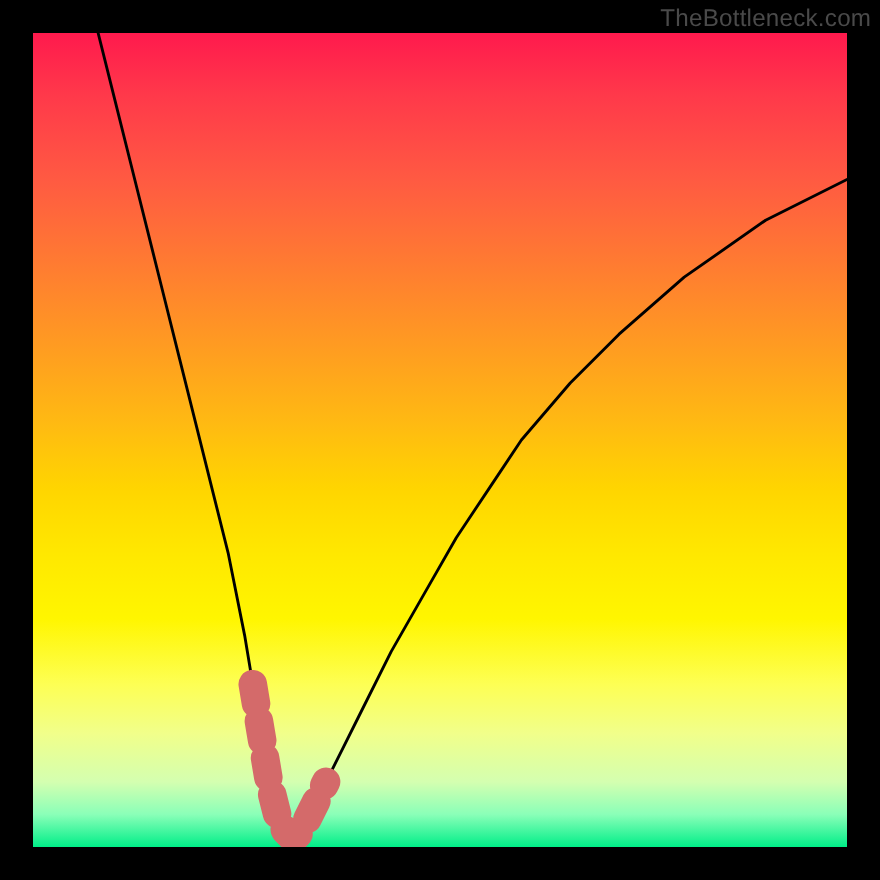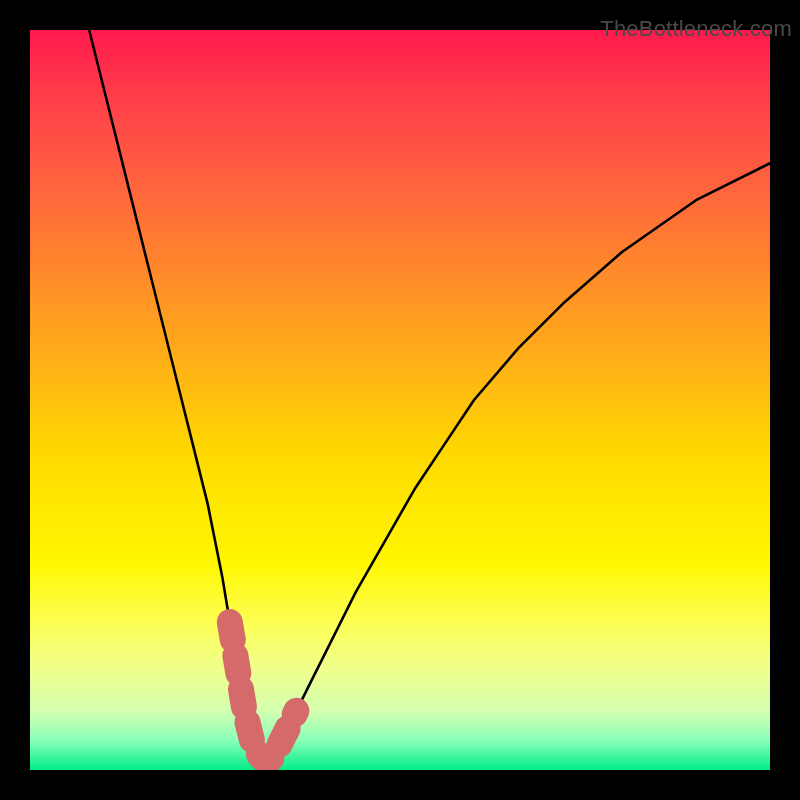--- a/index.html
+++ b/index.html
@@ -39,21 +39,21 @@
       #fff600 72%,
       #fdff54 80%,
       #f1ff8a 86%,
       #d4ffb0 92%,
       #8affb8 96%,
       #00ee88 100%
     );
   }
   .watermark {
     position: absolute;
-    top: 16px;
+    top: 4px;
     right: 8px;
     color: #4a4a4a;
     font-size: 22px;
     letter-spacing: 0.2px;
     font-weight: 500;
     z-index: 5;
     user-select: none;
   }
   svg.curve {
     position: absolute;

